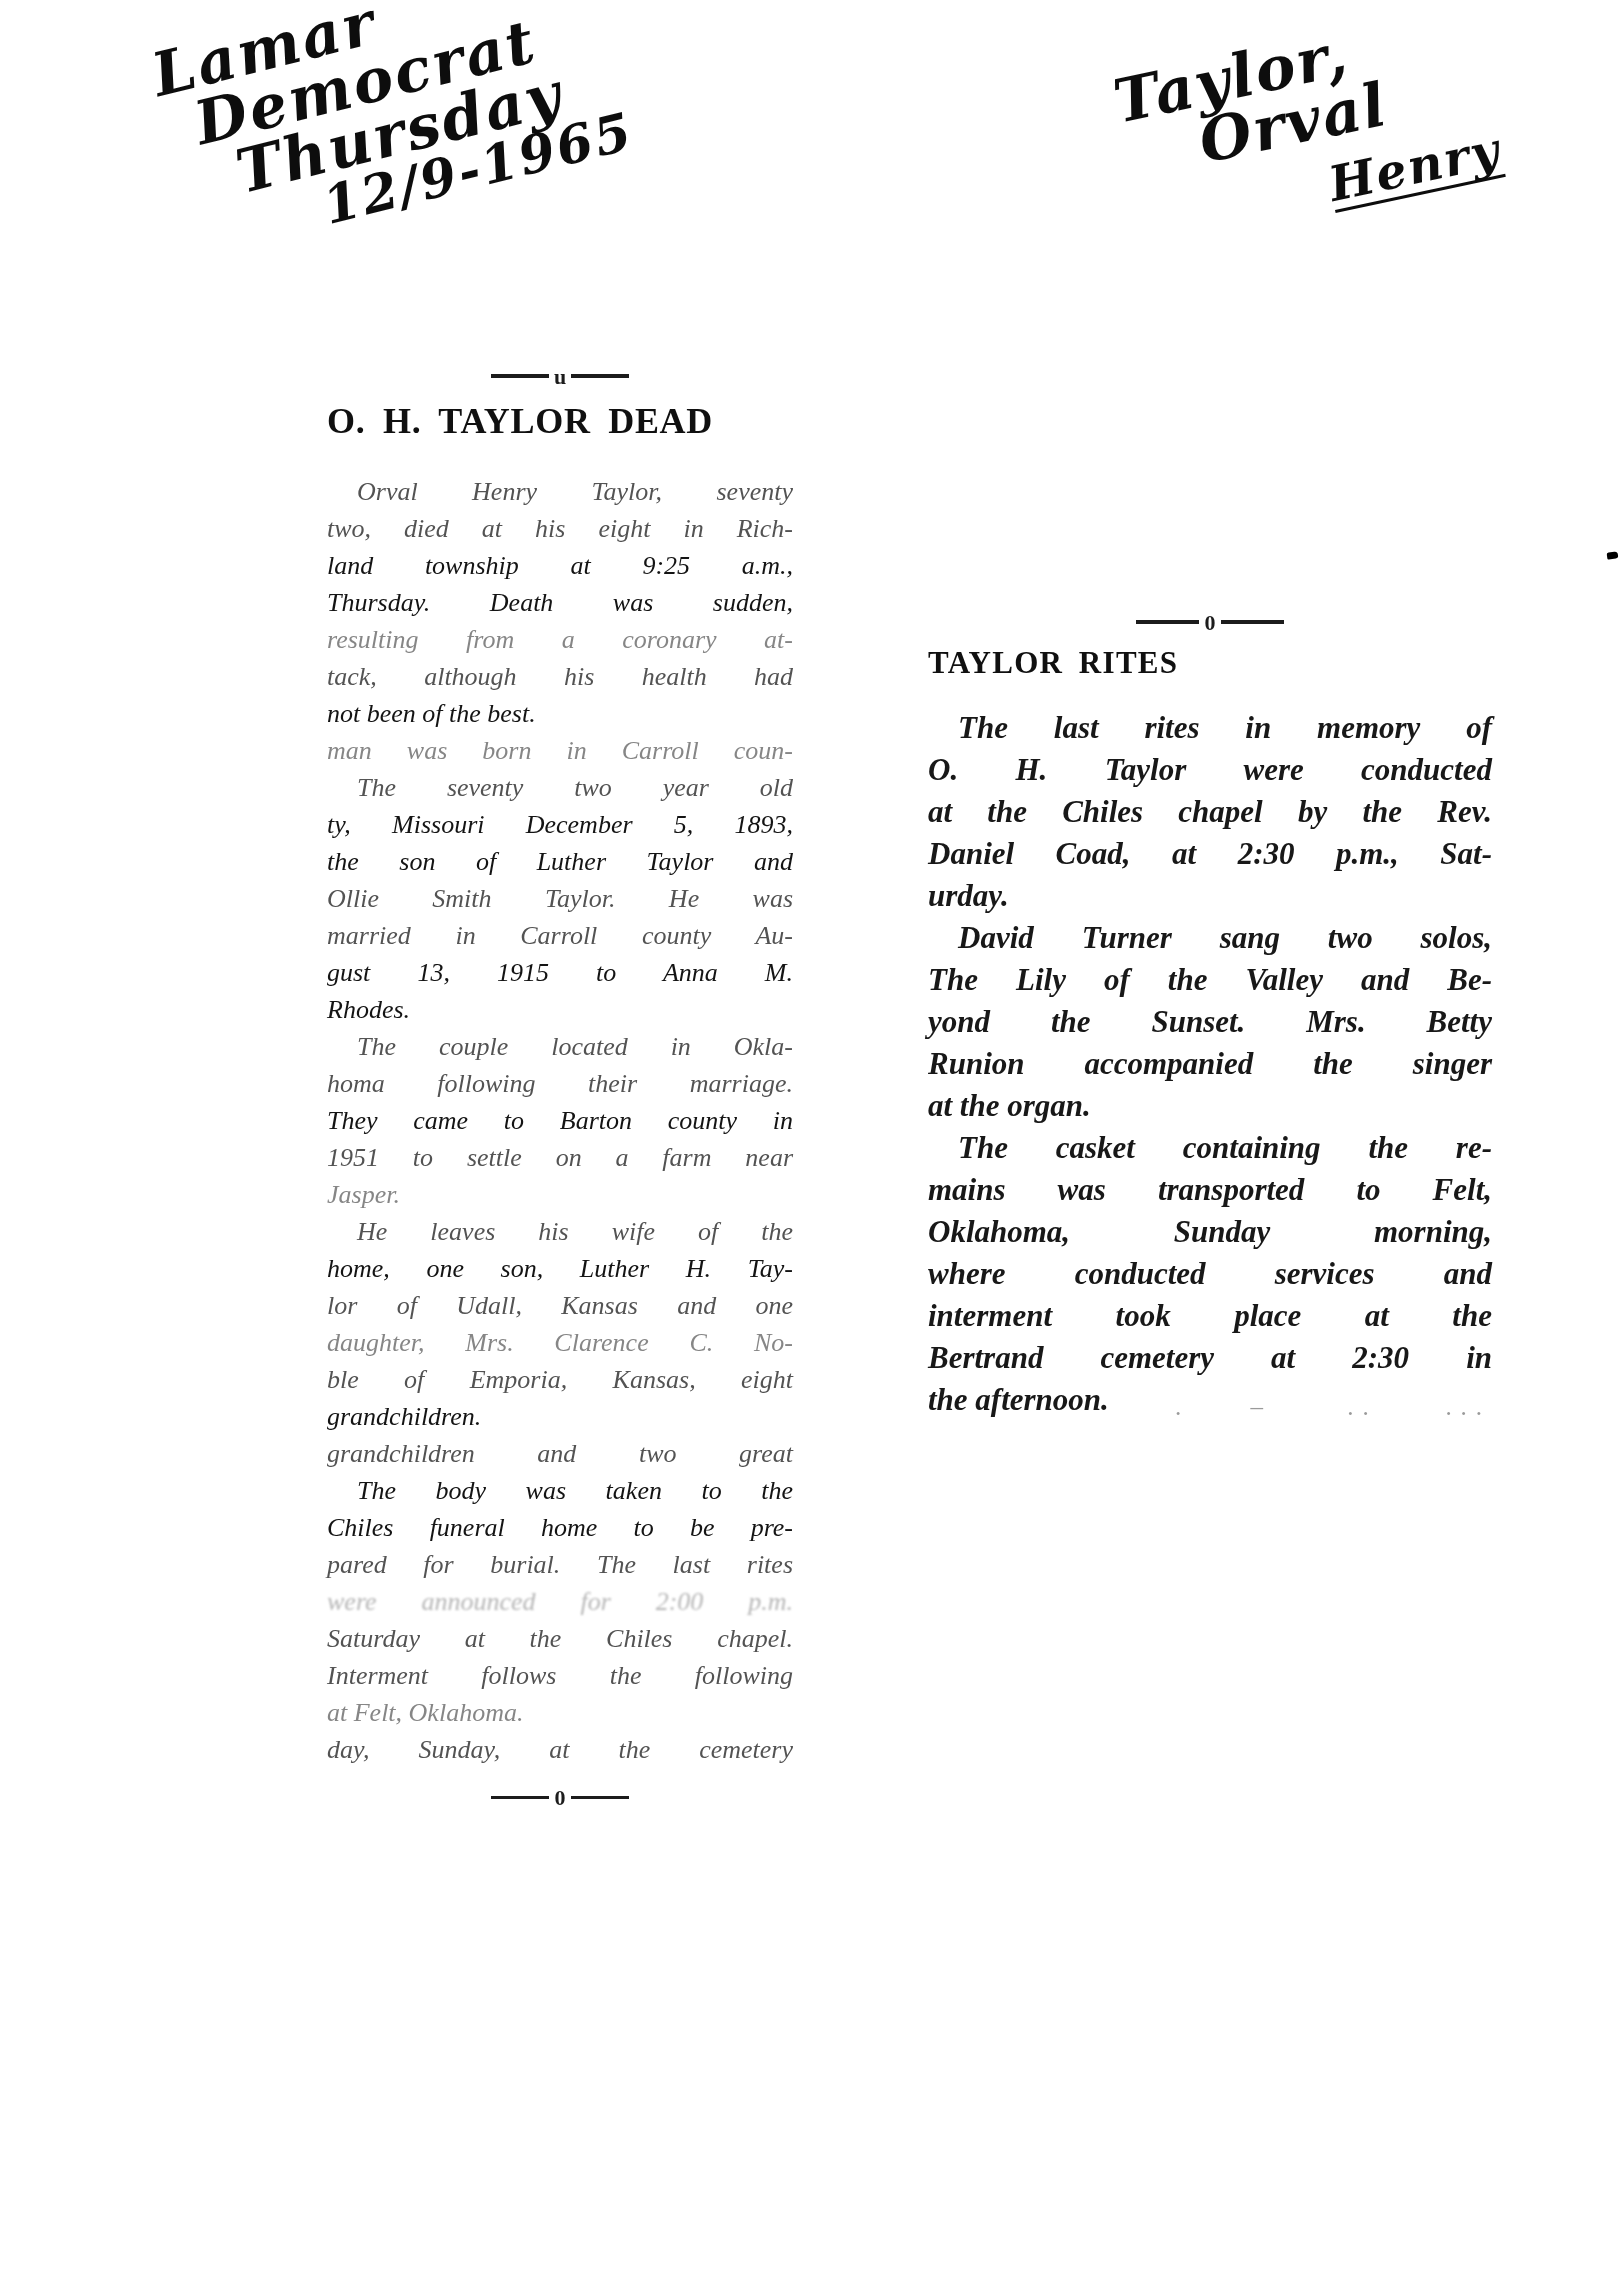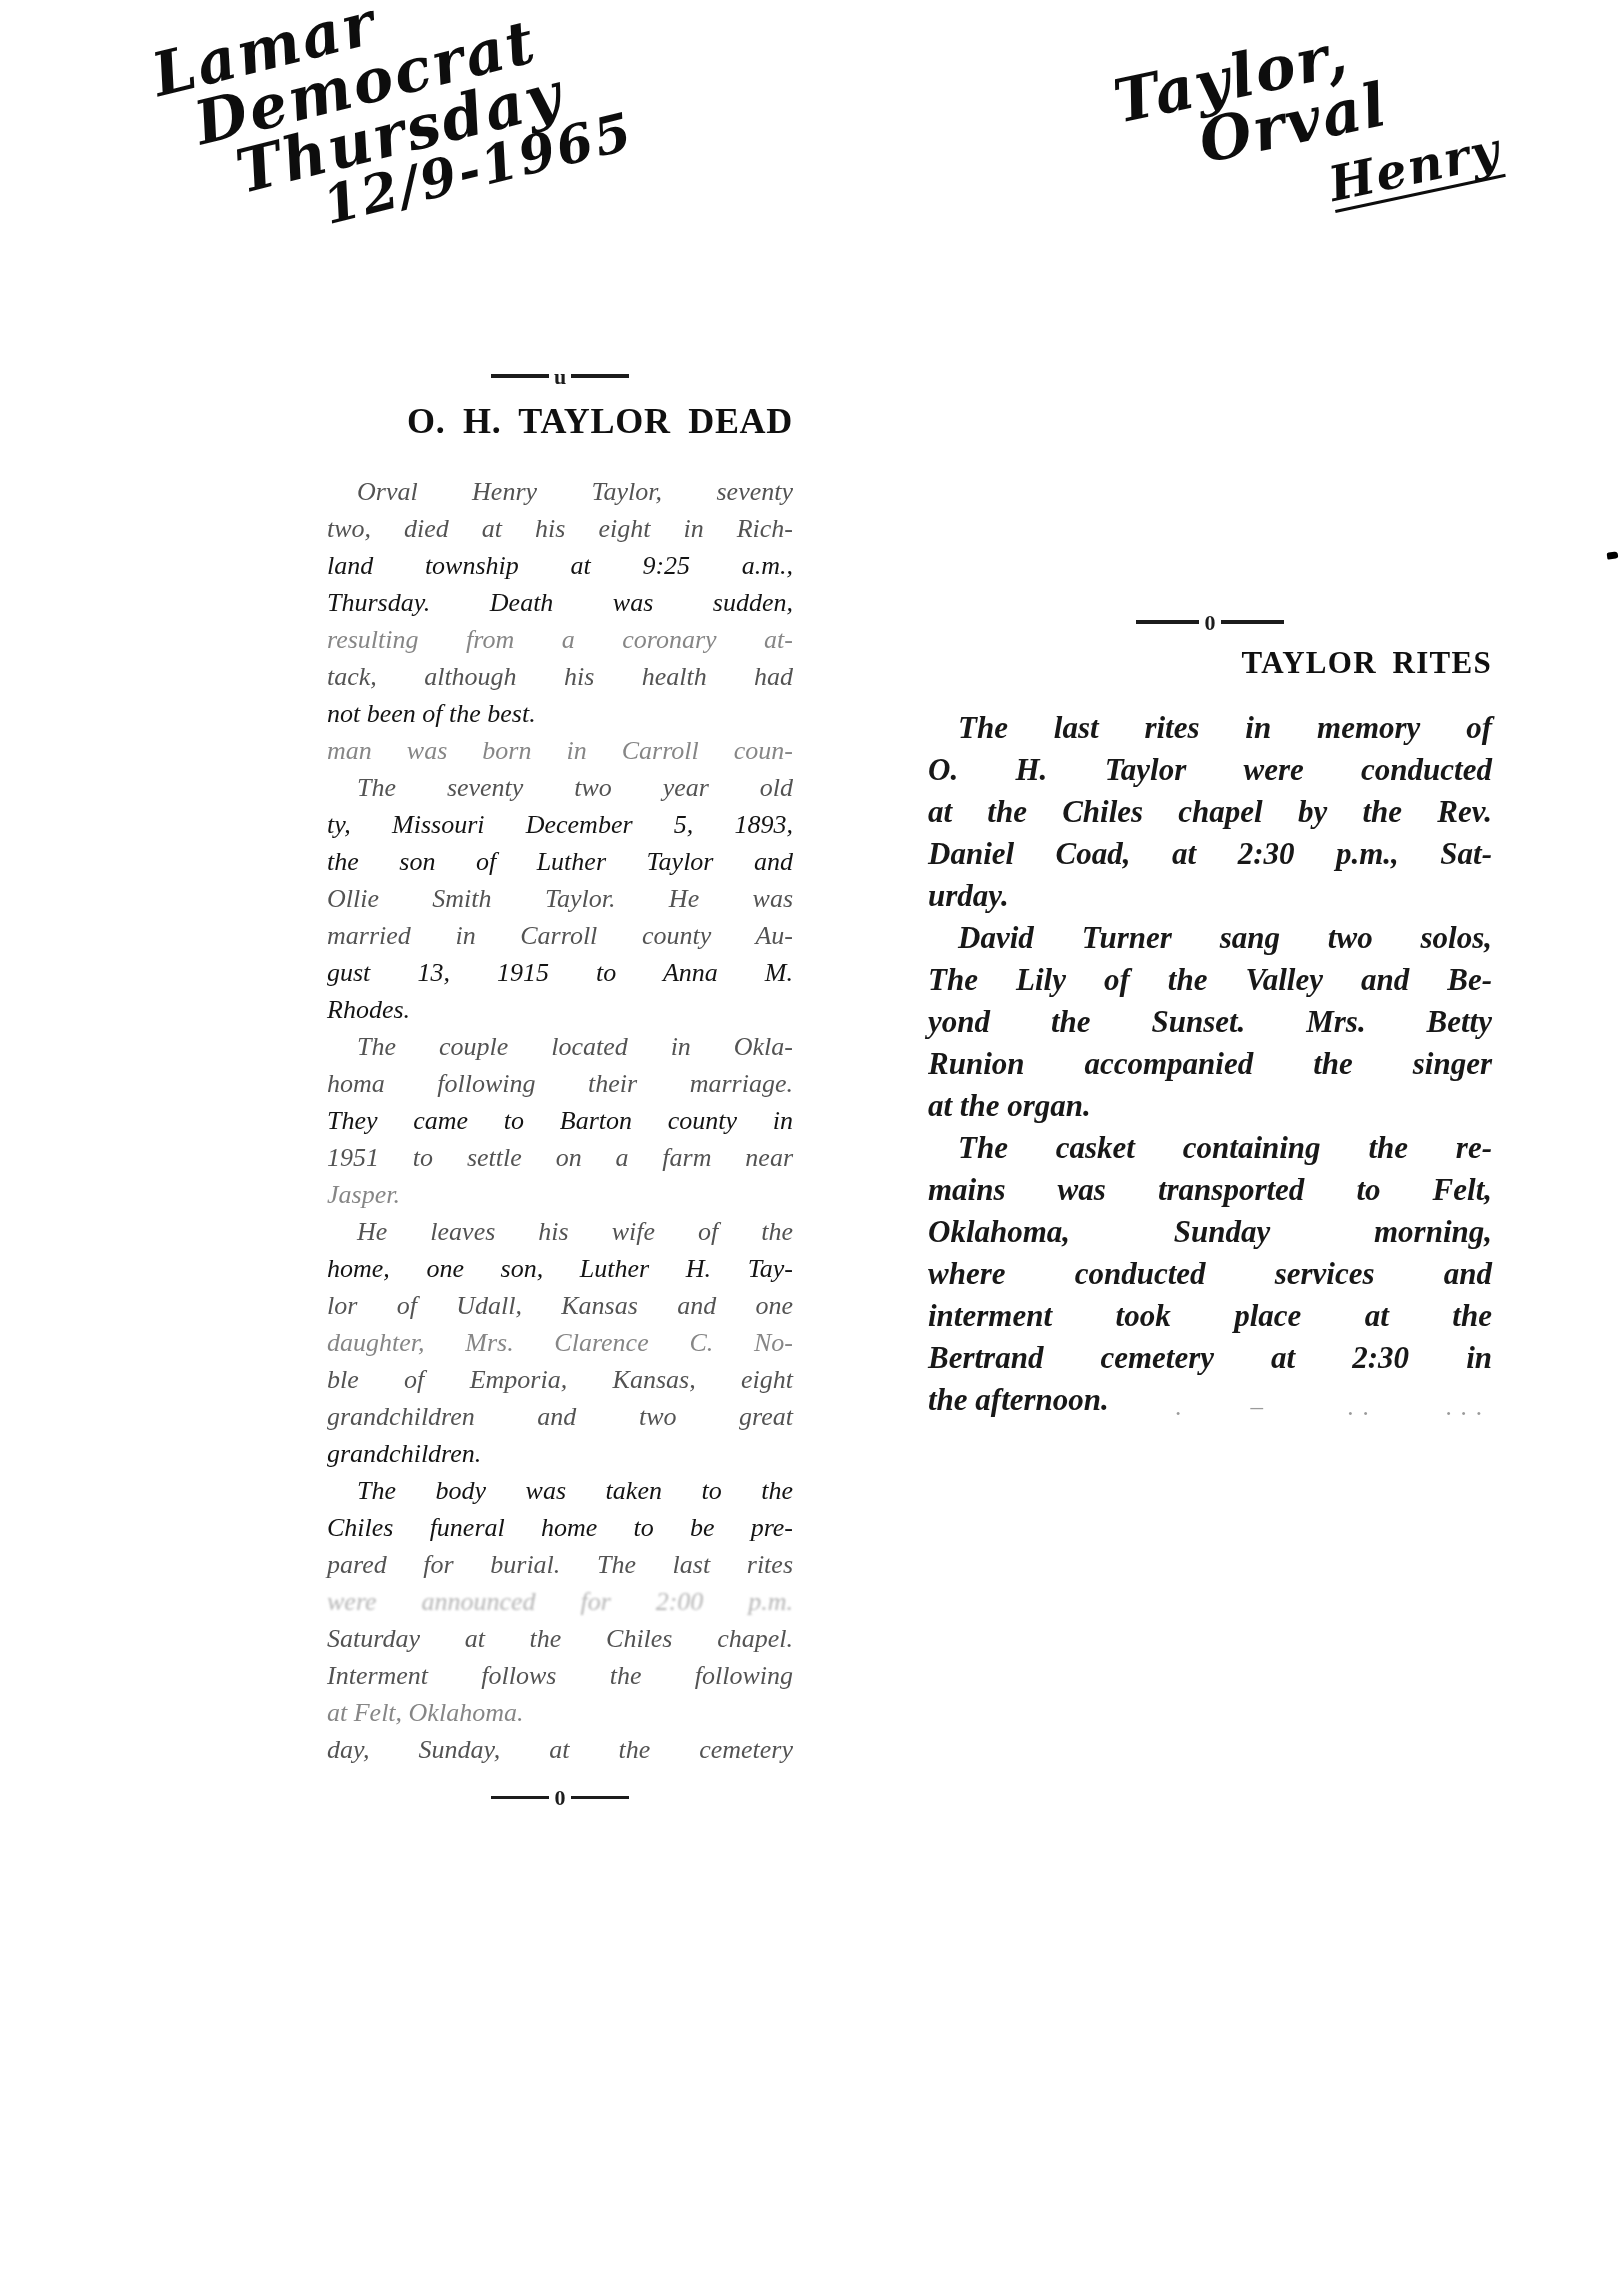--- a/index.html
+++ b/index.html
@@ -25,21 +25,21 @@
   .col-left  { left:327px;  top:365px;  width:466px; }
   .col-right { left:928px; top:611px;  width:564px; }
 
   .sep { display:flex; align-items:center; justify-content:center; gap:5.2px; }
   .sep-dash { width:58px; height:3.3px; background:#1c1c1c; }
   .sep-glyph { font-size:22px; font-weight:bold; color:#1c1c1c; line-height:1; transform:translateY(1.3px); }
   .sep-bottom { margin-top:18.3px; }
   .col-right .sep-dash { width:63px; }
 
   .headline {
-    margin:0; text-align:right; font-weight:bold; color:#101010;
+    margin:0; text-align:left; font-weight:bold; color:#101010;
     font-family:"Liberation Serif", serif;
   }
   .headline-left  { margin-top:13px; font-size:36px; letter-spacing:0.7px; word-spacing:7.9px; }
   .headline-right { margin-top:12px; font-size:31px; letter-spacing:1.3px; word-spacing:6.5px; }
 
   .body-text { text-align:justify; }
   .col-left  .body-text { margin-top:31px; font-size:26px; line-height:37px; }
   .col-right .body-text { margin-top:26px; font-size:31px; line-height:42px; font-weight:bold; color:#181818; }
 
   .par { margin:0;font-style:italic; }
@@ -115,22 +115,22 @@
           <div class="line fade-0">They came to Barton county in</div>
           <div class="line fade-1">1951 to settle on a farm near</div>
           <div class="line fade-2 last">Jasper.</div>
         </div>
         <div class="par">
           <div class="line fade-1 first">He leaves his wife of the</div>
           <div class="line fade-0">home, one son, Luther H. Tay-</div>
           <div class="line fade-1">lor of Udall, Kansas and one</div>
           <div class="line fade-2">daughter, Mrs. Clarence C. No-</div>
           <div class="line fade-1">ble of Emporia, Kansas, eight</div>
+          <div class="line fade-0 last">grandchildren.</div>
           <div class="line fade-1">grandchildren and two great</div>
-          <div class="line fade-0 last">grandchildren.</div>
         </div>
         <div class="par">
           <div class="line fade-0 first">The body was taken to the</div>
           <div class="line fade-0">Chiles funeral home to be pre-</div>
           <div class="line fade-1">pared for burial. The last rites</div>
           <div class="line fade-3">were announced for 2:00 p.m.</div>
           <div class="line fade-1">Saturday at the Chiles chapel.</div>
           <div class="line fade-1">Interment follows the following</div>
           <div class="line fade-2 last">at Felt, Oklahoma.</div>
           <div class="line fade-1">day, Sunday, at the cemetery</div>

